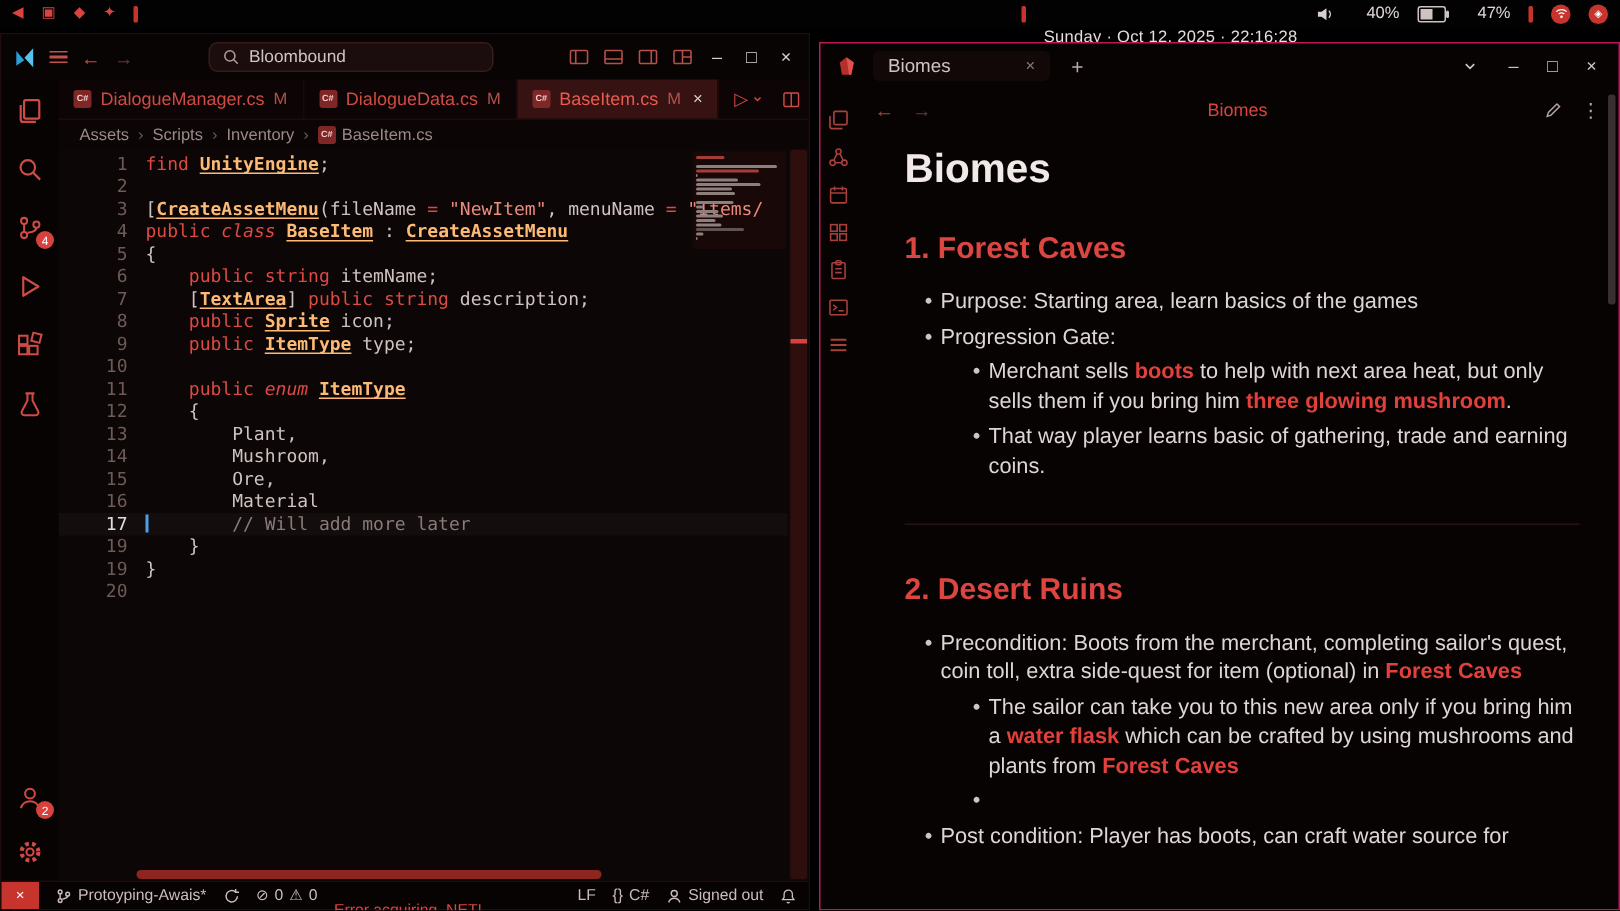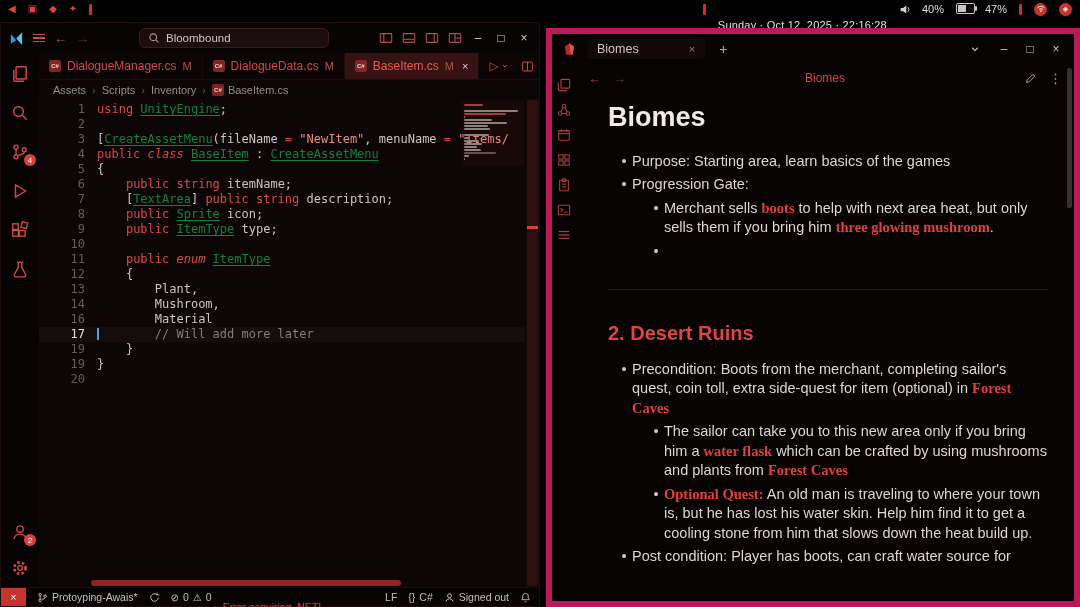--- a/index.html
+++ b/index.html
@@ -7,21 +7,21 @@
           font-family:"Liberation Sans",sans-serif;color:#ddd;}
   svg{display:block}
 
   
   .topbar{position:absolute;left:0;top:0;width:1080px;height:18px;background:#030202;
           display:flex;align-items:center;gap:12px;padding:0 8px;box-sizing:border-box;}
   .tb-ic{color:#d8443f;font-size:10px;line-height:18px;}
   .tb-div{width:3px;height:11px;background:#c7342e;border-radius:1px;}
   .tb-sp{flex:1;}
   .tb-clock{color:#e6dedc;font-size:11px;letter-spacing:.2px;margin-top:31px;}
-  .tb-group{display:flex;gap:10px;color:#e0d8d6;font-size:11px;}
+  .tb-group{display:flex;align-items:center;gap:21px;color:#e0d8d6;font-size:11px;}
   .bat{width:17px;height:9px;border:1px solid #cdc4c2;border-radius:2px;position:relative;display:inline-block;}
   .bat:after{content:"";position:absolute;right:-3px;top:2px;width:2px;height:5px;background:#cdc4c2;border-radius:1px;}
   .bat i{position:absolute;left:1px;top:1px;bottom:1px;width:47%;background:#cdc4c2;}
   .tray{width:13px;height:13px;border-radius:50%;background:#c7342e;display:flex;align-items:center;justify-content:center;color:#fff;font-size:7px;}
 
   
   .vscode{position:absolute;left:0;top:22px;width:540px;height:585px;background:#0b0505;
           display:flex;flex-direction:column;border:1px solid #1d0d0d;box-sizing:border-box;}
   .vs-titlebar{height:30px;display:flex;align-items:center;gap:9px;padding:0 8px;background:#090404;flex:0 0 auto;}
   .hamburger{display:flex;flex-direction:column;gap:2px;}
@@ -56,21 +56,21 @@
 
   .editor{flex:1;position:relative;background:#0c0606;overflow:hidden;}
   .code{position:absolute;inset:3px 14px 0 0;}
   .cl{display:flex;height:15px;line-height:15px;font-family:"DejaVu Sans Mono",monospace;font-size:12px;}
   .cl.cur{background:rgba(255,255,255,0.03);}
   .ln{flex:0 0 46px;text-align:right;color:#6e5a58;}
   .cur .ln{color:#e5dbd9;}
   .ct{white-space:pre;color:#cfc3c1;padding-left:12px;}
   .tok-k{color:#dd4a43;}
   .tok-ki{color:#dd4a43;font-style:italic;}
-  .tok-tu{color:#15803d;text-decoration:underline;text-underline-offset:2px;}
+  .tok-tu{color:#fdba74;text-decoration:underline;text-underline-offset:2px;font-weight:bold;}
   .tok-s{color:#ea8d80;}
   .tok-c{color:#8a7b78;}
   .tok-o{color:#dd4a43;}
   .tok-p{color:#cfc3c1;}
   .caret{display:inline-block;width:2px;height:12px;background:#4da0e8;vertical-align:-2px;margin-right:-2px;}
   .minimap{position:absolute;top:2px;right:15px;width:58px;padding:2px;background:rgba(255,70,60,0.05);}
   .mm-bar{height:2px;margin:1px 0;border-radius:1px;}
   .mm-k,.mm-ki,.mm-tu,.mm-o{background:#a33d38;}
   .mm-p{background:#8d7f7c;}
   .mm-c{background:#5f5450;}
@@ -82,21 +82,21 @@
   .vs-status{height:18px;background:#070303;border-top:1px solid #1c0d0d;display:flex;align-items:center;
              gap:11px;font-size:10.5px;color:#cbbdbb;padding-right:8px;flex:0 0 auto;}
   .sb-remote{height:100%;width:25px;background:#c7342e;color:#fff;display:flex;align-items:center;justify-content:center;font-size:10px;}
   .sb-item{display:flex;align-items:center;gap:4px;}
   .sb-error{color:#e0453f;margin-top:20px;}
   .sb-flex{flex:1;}
   .pr-ic{font-size:10px;}
 
   
   .obsidian{position:absolute;left:546px;top:28px;width:534px;height:579px;background:#080303;
-            display:flex;flex-direction:column;border:6px solid #be185d;box-sizing:border-box;}
+            display:flex;flex-direction:column;border:1px solid #be185d;box-sizing:border-box;}
   .ob-tabbar{height:30px;display:flex;align-items:center;gap:10px;padding:0 10px;flex:0 0 auto;}
   .ob-tab{display:flex;align-items:center;gap:50px;color:#cfc4c2;font-size:12.5px;padding:3px 10px;border-radius:4px;background:#120808;}
   .ob-x{color:#8d7c79;font-size:11px;}
   .ob-plus{color:#b7aaa8;font-size:14px;margin-left:4px;}
   .ob-ctl{color:#cfc2c0;font-size:12px;width:16px;text-align:center;}
   .ob-main{flex:1;display:flex;min-height:0;}
   .ob-ribbon{width:24px;display:flex;flex-direction:column;align-items:center;padding-top:14px;gap:11px;color:#a8403b;flex:0 0 auto;}
   .ob-right{flex:1;display:flex;flex-direction:column;position:relative;min-width:0;}
   .ob-header{height:28px;display:flex;align-items:center;gap:12px;padding:0 12px;flex:0 0 auto;}
   .ob-nav{color:#9b4f4a;font-size:13px;}
@@ -105,21 +105,21 @@
   .ob-hic{color:#b7a5a3;font-size:13px;}
   .ob-content{flex:1;overflow:hidden;padding:6px 26px 0 32px;font-size:14.5px;line-height:19.5px;color:#ded6d4;}
   .ob-content h1{font-size:27px;font-weight:700;color:#f0e9e8;margin:10px 0 24px;}
   .ob-content h2{font-size:20px;font-weight:700;color:#dd4640;margin:34px 0 16px;}
   .md-li{display:flex;margin:4px 0;}
   .md-li .marker{flex:0 0 16px;text-align:center;color:#cfc5c3;}
   .md-li.lvl1{padding-left:8px;}
   .md-li.lvl2{padding-left:40px;}
   .li-text{flex:1;}
   .seg-n{color:#ded6d4;}
-  .seg-b{color:#e0413c;font-weight:700;font-family:Liberation Serif, serif;}
+  .seg-b{color:#e0413c;font-weight:700;}
   .ob-content hr{border:0;border-top:1px solid #281313;margin:28px 0 6px;}
   .ob-scroll{position:absolute;right:2px;top:4px;width:5px;height:140px;background:#383030;border-radius:2px;}
   .ob-status{position:absolute;right:5px;bottom:3px;display:flex;gap:14px;font-size:10.5px;color:#8d6c66;
              background:#150909;border:1px solid #241212;border-radius:4px;padding:2px 9px;}
 </style>
 </head>
 <body>
 
 <div class="screen">
 
@@ -313,21 +313,21 @@
           <span class="crumb-file">
             <span class="csicon">C#</span>
             <span>BaseItem.cs</span>
           </span>
         </div>
 
         <div class="editor">
           <div class="code">
               <div class="cl">
                 <span class="ln">1</span>
-                <span class="ct"><span class="tok-k">using </span><span class="tok-tu">UnityEngine</span><span class="tok-p">;</span></span>
+                <span class="ct"><span class="tok-k">find </span><span class="tok-tu">UnityEngine</span><span class="tok-p">;</span></span>
               </div>
               <div class="cl">
                 <span class="ln">2</span>
                 <span class="ct"></span>
               </div>
               <div class="cl">
                 <span class="ln">3</span>
                 <span class="ct"><span class="tok-p">[</span><span class="tok-tu">CreateAssetMenu</span><span class="tok-p">(fileName </span><span class="tok-o">= </span><span class="tok-s">"NewItem"</span><span class="tok-p">, menuName </span><span class="tok-o">= </span><span class="tok-s">"Items/</span></span>
               </div>
               <div class="cl">
@@ -366,20 +366,24 @@
                 <span class="ln">12</span>
                 <span class="ct"><span class="tok-p">    {</span></span>
               </div>
               <div class="cl">
                 <span class="ln">13</span>
                 <span class="ct"><span class="tok-p">        Plant,</span></span>
               </div>
               <div class="cl">
                 <span class="ln">14</span>
                 <span class="ct"><span class="tok-p">        Mushroom,</span></span>
+              </div>
+              <div class="cl">
+                <span class="ln">15</span>
+                <span class="ct"><span class="tok-p">        Ore,</span></span>
               </div>
               <div class="cl">
                 <span class="ln">16</span>
                 <span class="ct"><span class="tok-p">        Material</span></span>
               </div>
               <div class="cl cur">
                 <span class="ln">17</span>
                 <span class="ct"><span class="caret"></span><span class="tok-c">        // Will add more later</span></span>
               </div>
               <div class="cl">
@@ -559,51 +563,52 @@
           <span class="ob-hic">
               <svg width="13" height="13" viewBox="0 0 16 16">
                 <path d="M3 13l1-3.2 7-7 2.2 2.2-7 7L3 13z" fill="none" stroke="currentColor" stroke-width="1.2"></path>
               </svg>
             </span>
           <span class="ob-hic">⋮</span>
         </div>
 
         <div class="ob-content">
           <h1>Biomes</h1>
+          <h2>1. Forest Caves</h2>
           <div>
               <div class="md-li lvl1">
                 <span class="marker">•</span>
                 <span class="li-text"><span class="seg-n">Purpose: Starting area, learn basics of the games</span></span>
               </div>
               <div class="md-li lvl1">
                 <span class="marker">•</span>
                 <span class="li-text"><span class="seg-n">Progression Gate:</span></span>
               </div>
               <div class="md-li lvl2">
                 <span class="marker">•</span>
                 <span class="li-text"><span class="seg-n">Merchant sells </span><span class="seg-b">boots</span><span class="seg-n"> to help with next area heat, but only sells them if you bring him </span><span class="seg-b">three glowing mushroom</span><span class="seg-n">.</span></span>
               </div>
               <div class="md-li lvl2">
                 <span class="marker">•</span>
+                <span class="li-text"><span class="seg-n">That way player learns basic of gathering, trade and earning coins.</span></span>
               </div>
             </div>
           <hr>
           <h2>2. Desert Ruins</h2>
           <div>
               <div class="md-li lvl1">
                 <span class="marker">•</span>
                 <span class="li-text"><span class="seg-n">Precondition: Boots from the merchant, completing sailor's quest, coin toll, extra side-quest for item (optional) in </span><span class="seg-b">Forest Caves</span></span>
               </div>
               <div class="md-li lvl2">
                 <span class="marker">•</span>
                 <span class="li-text"><span class="seg-n">The sailor can take you to this new area only if you bring him a </span><span class="seg-b">water flask</span><span class="seg-n"> which can be crafted by using mushrooms and plants from </span><span class="seg-b">Forest Caves</span></span>
               </div>
               <div class="md-li lvl2">
                 <span class="marker">•</span>
-                <span class="li-text"><span class="seg-b">Optional Quest:</span><span class="seg-n"> An old man is traveling to where your town is, but he has lost his water skin. Help him find it to get a cooling stone from him that slows down the heat build up.</span></span>
               </div>
               <div class="md-li lvl1">
                 <span class="marker">•</span>
                 <span class="li-text"><span class="seg-n">Post condition: Player has boots, can craft water source for</span></span>
               </div>
             </div>
         </div>
 
         <div class="ob-scroll"></div>
       </div>

